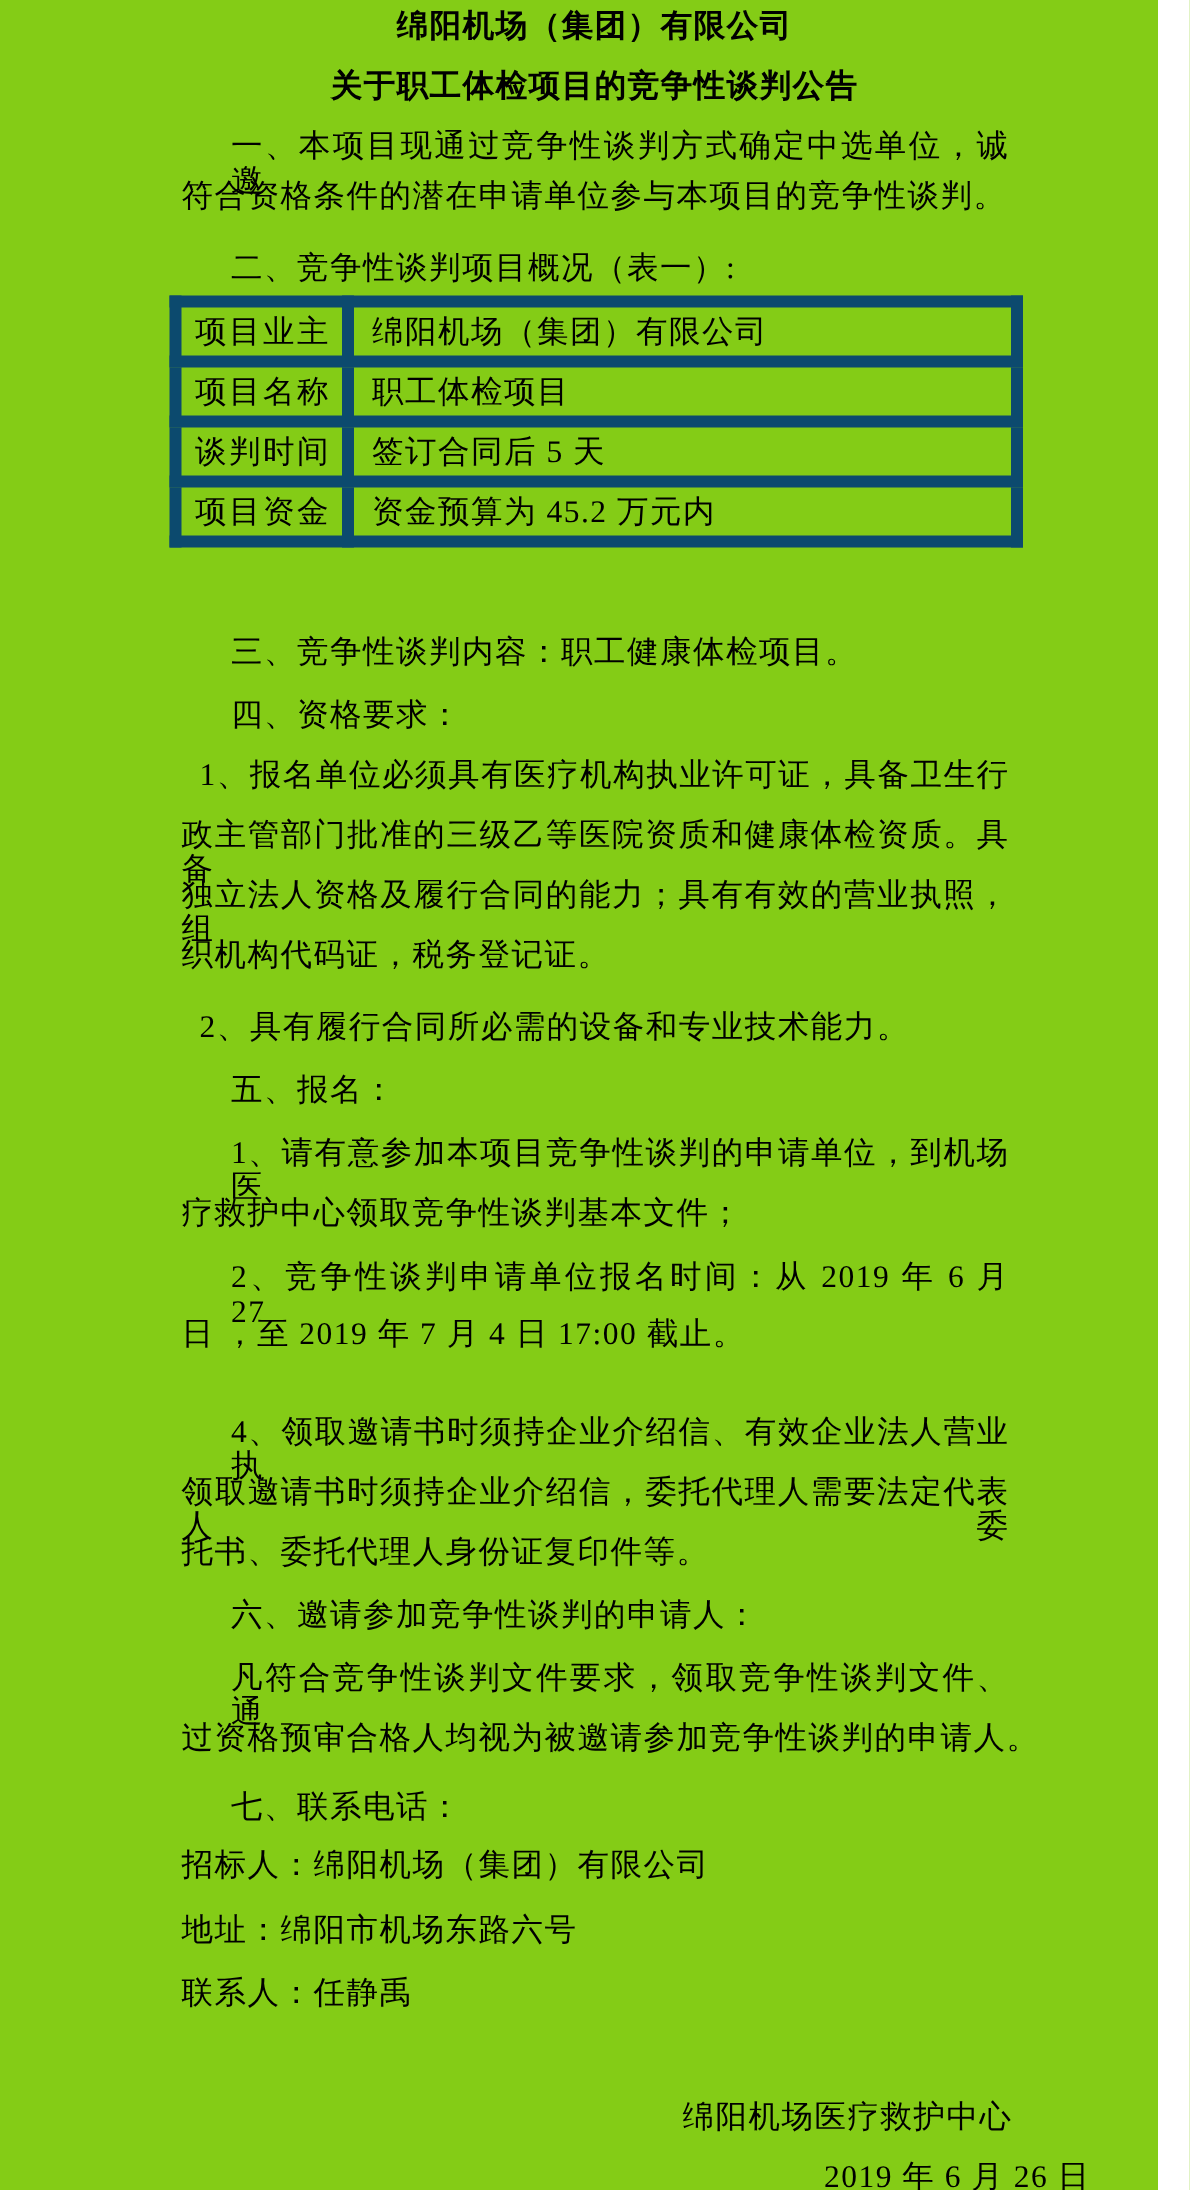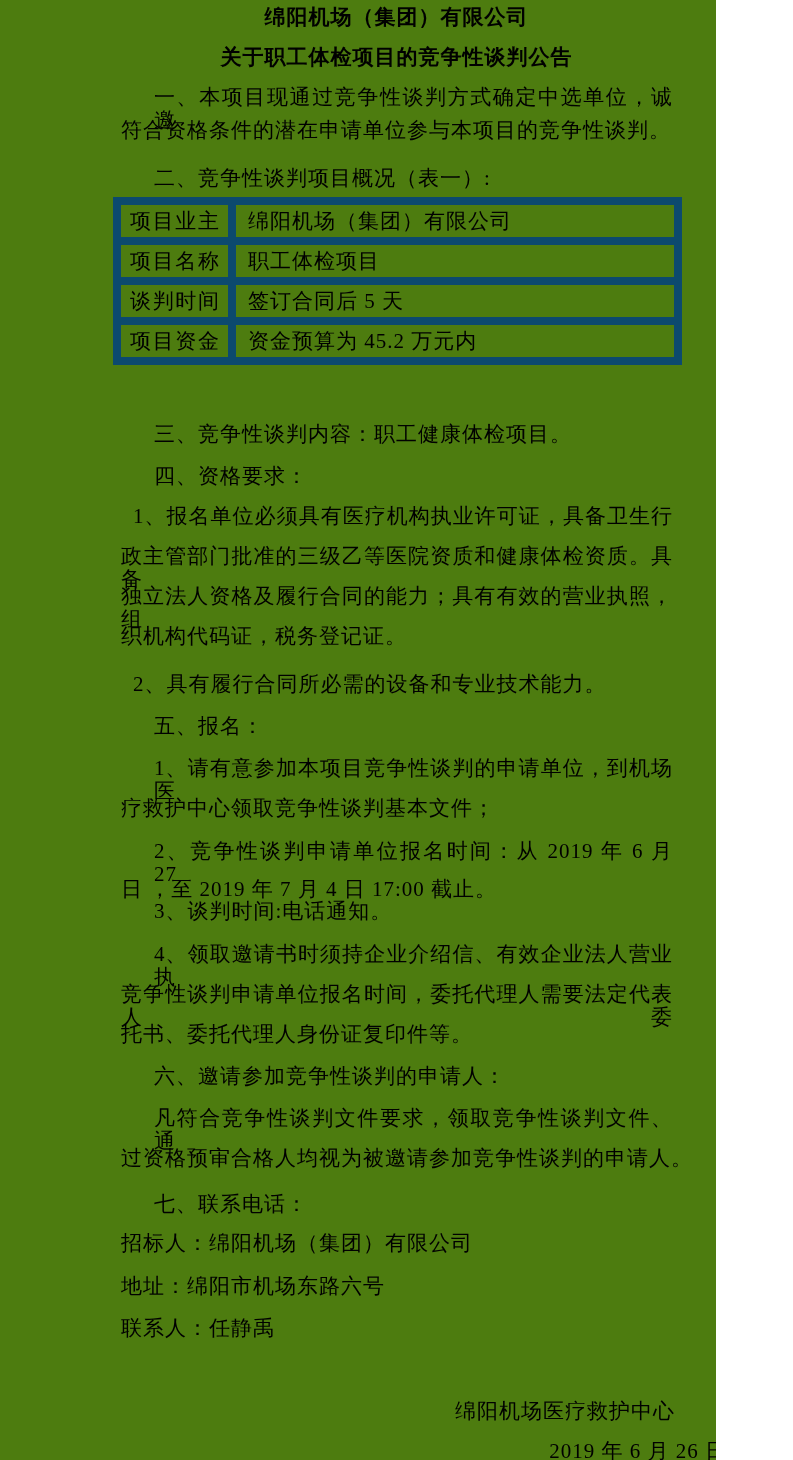--- a/index.html
+++ b/index.html
@@ -4,22 +4,22 @@
 <style>
   * { box-sizing: border-box; margin: 0; padding: 0; }
   html, body { background: #ffffff; }
   body {
     width: 793px; height: 1460px;
     font-family: "Liberation Serif", "DejaVu Serif", serif;
     color: #000000;
   }
   .page {
     position: relative;
-    width: 716px; height: 1460px;
-    background: #4d7c0f;
+    width: 772px; height: 1460px;
+    background: #84cc16;
     overflow: hidden;
   }
   .ln {
     position: absolute;
     left: 121px; width: 552px;
     font-size: 21px; line-height: 23px;
     letter-spacing: 1px;
     white-space: nowrap;
   }
   .just {
@@ -108,24 +108,23 @@
   <div class="ln ind-s" style="top:673px">2、具有履行合同所必需的设备和专业技术能力。</div>
 
   <div class="ln ind-h" style="top:715px">五、报名：</div>
 
   <div class="ln just ind-h" style="top:757px">1、请有意参加本项目竞争性谈判的申请单位，到机场医</div>
   <div class="ln" style="top:797px">疗救护中心领取竞争性谈判基本文件；</div>
 
   <div class="ln just ind-h" style="top:840px">2、竞争性谈判申请单位报名时间：从 2019 年 6 月 27</div>
   <div class="ln" style="top:878px">日 ，至 2019 年 7 月 4 日 17:00 截止。</div>
 
-  <div class="ln ind-h" style="top:900px">3、谈判时间:电话通知。</div>
 
   <div class="ln just ind-h" style="top:943px">4、领取邀请书时须持企业介绍信、有效企业法人营业执</div>
-  <div class="ln just" style="top:983px">竞争性谈判申请单位报名时间，委托代理人需要法定代表人委</div>
+  <div class="ln just" style="top:983px">领取邀请书时须持企业介绍信，委托代理人需要法定代表人委</div>
   <div class="ln" style="top:1023px">托书、委托代理人身份证复印件等。</div>
 
   <div class="ln ind-h" style="top:1065px">六、邀请参加竞争性谈判的申请人：</div>
 
   <div class="ln just ind-h" style="top:1107px">凡符合竞争性谈判文件要求，领取竞争性谈判文件、通</div>
   <div class="ln" style="top:1147px">过资格预审合格人均视为被邀请参加竞争性谈判的申请人。</div>
 
   <div class="ln ind-h" style="top:1193px">七、联系电话：</div>
 
   <div class="ln" style="top:1232px">招标人：绵阳机场（集团）有限公司</div>

